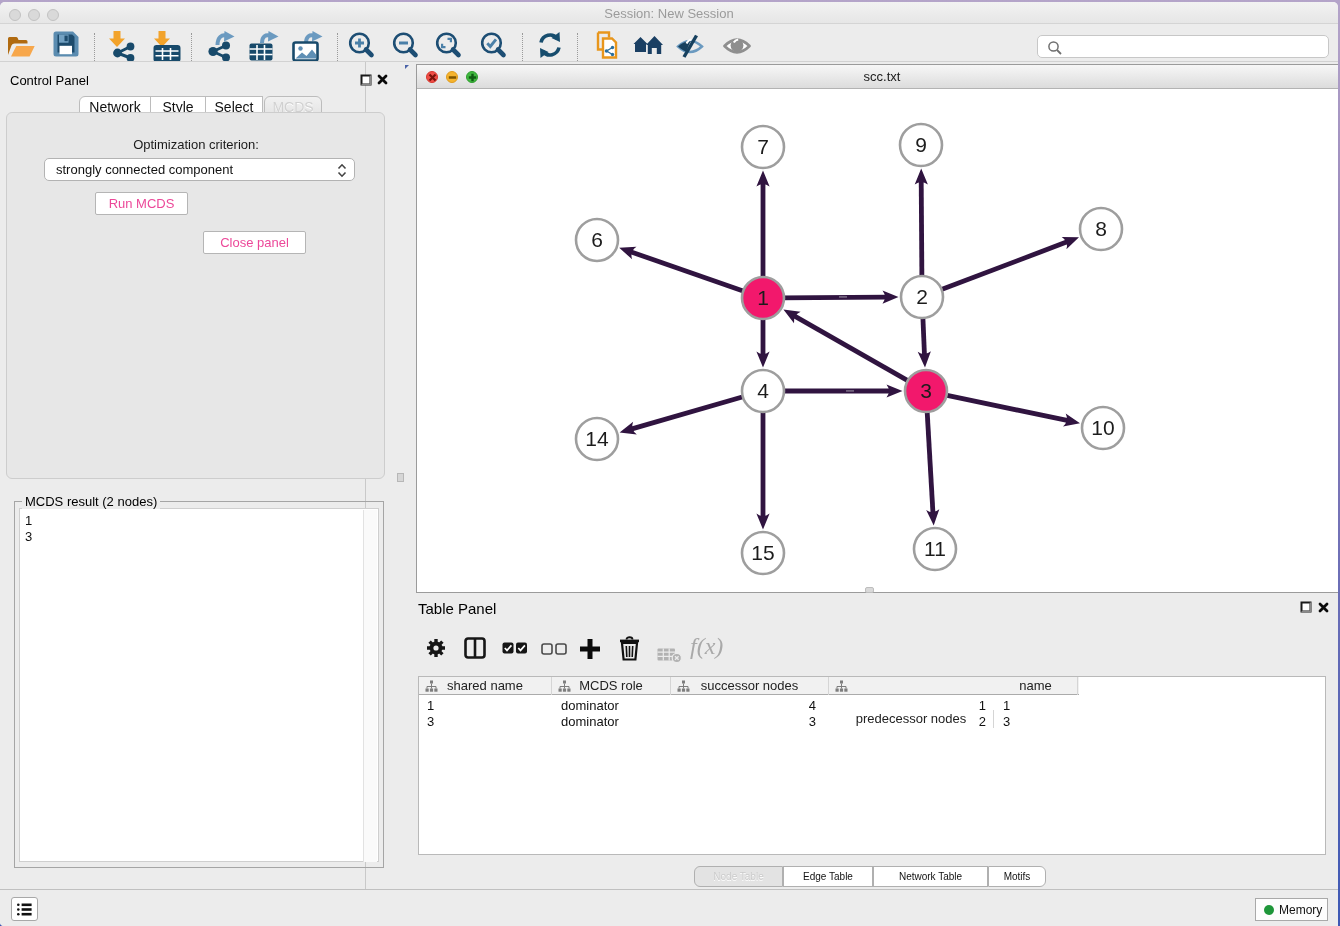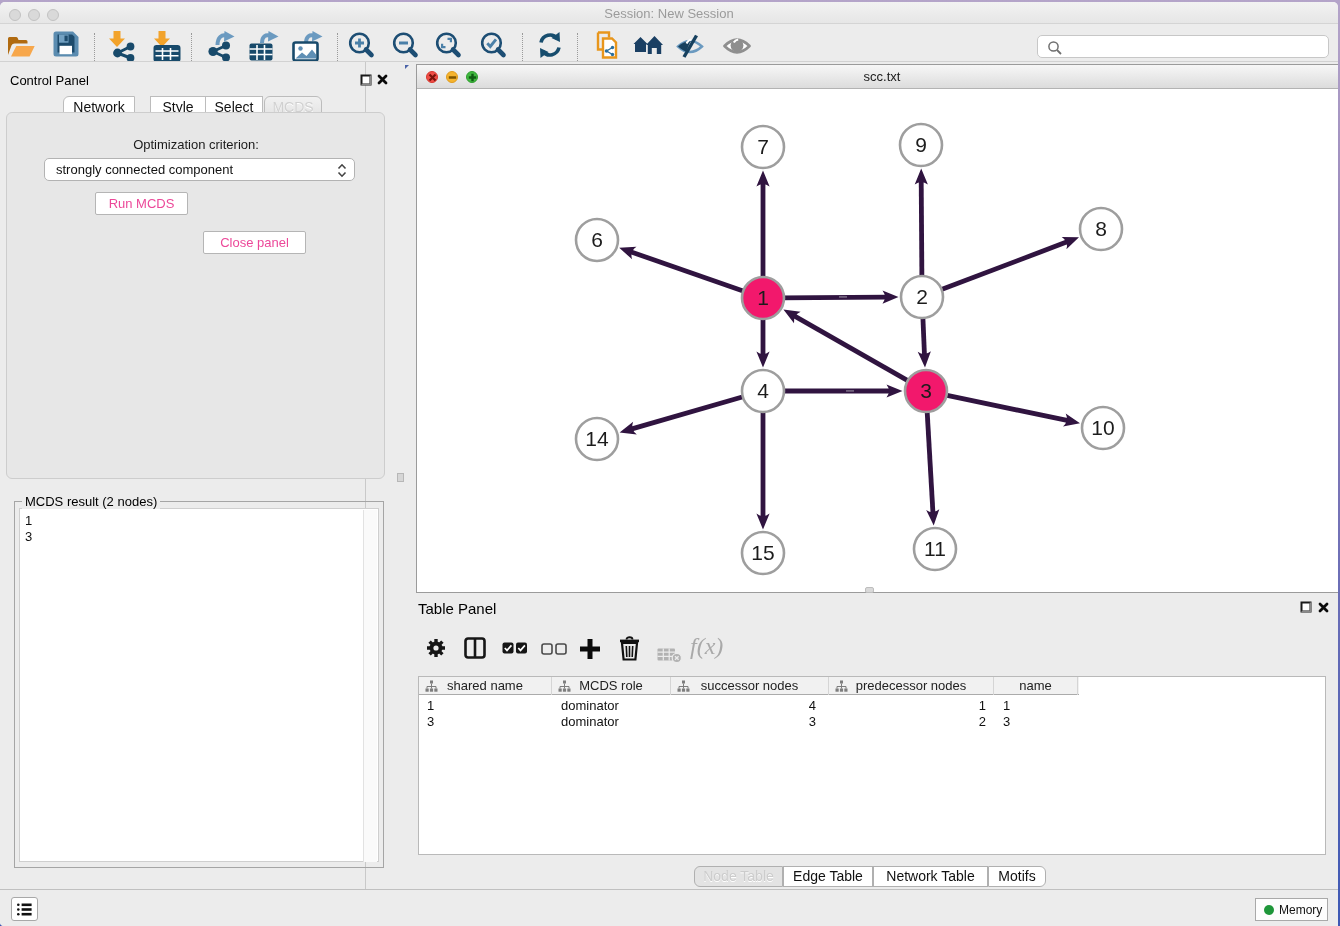--- a/index.html
+++ b/index.html
@@ -28,21 +28,21 @@
 #nettitle { position:absolute; left:0; top:0; width:100%; height:24px; background:linear-gradient(#f7f7f7,#dcdcdc); border-bottom:1px solid #b3b3b3; }
 #nettitletxt { position:absolute; width:100%; top:4px; text-align:center; font-size:13px; color:#1a1a1a; }
 .light { position:absolute; top:6px; width:12px; height:12px; border-radius:50%; }
 
 #tpanel { position:absolute; left:404px; top:591px; width:934px; height:296px; background:#ececec; }
 #tp-title { position:absolute; left:14px; top:7px; font-size:15px; color:#000; }
 #ttable { position:absolute; left:14px; top:83px; width:908px; height:179px; background:#fff; border:1px solid #b9b9b9; }
 #thead { position:absolute; left:0; top:0; width:660px; height:18px; background:#f1f1f1; border-bottom:1px solid #ababab; }
 .hcol { position:absolute; top:0; height:18px; font-size:13px; color:#222; text-align:center; line-height:18px; border-right:1px solid #d5d5d5; }
 .trow { position:absolute; font-size:13px; color:#111; }
-.btab { position:absolute; top:273px; height:21px; background:#fff; border:1px solid #b0b0b0; font-size:14px; color:#111; text-align:center; line-height:19px; }
+.btab { position:absolute; top:273px; height:21px; background:#fff; border:1px solid #b0b0b0; font-size:10px; color:#111; text-align:center; line-height:19px; }
 
 #statusbar { position:absolute; left:0; top:887px; width:100%; height:37px; background:#ececec; border-top:1px solid #c0c0c0; }
 </style>
 </head>
 <body>
 <div id="win">
   <div id="titlebar">
     <div class="tl" style="left:9px"></div>
     <div class="tl" style="left:28px"></div>
     <div class="tl" style="left:47px"></div>
@@ -164,21 +164,21 @@
   </div>
   <div id="cpanel">
     <div id="cp-title">Control Panel</div>
 <svg class="abs" style="left:360px; top:12px;" width="12" height="12" viewBox="0 0 12 12">
   <rect x="1.5" y="1.5" width="9" height="9" fill="#fff" stroke="#1a1a1a" stroke-width="2"></rect>
   <path d="M10.5 1.5 v9 h-9" fill="none" stroke="#8a8a8a" stroke-width="1.6"></path>
 </svg>
 <svg class="abs" style="left:377px; top:12px;" width="11" height="11" viewBox="0 0 11 11">
   <path d="M2 2 L9 9 M9 2 L2 9" stroke="#0a0a0a" stroke-width="2.8" stroke-linecap="round"></path>
 </svg>
-    <div class="tab" style="left:63px; width:72px; border-radius:6px 0 0 6px;">Network</div>
+    <div class="tab" style="left:79px; width:72px; border-radius:6px 0 0 6px;">Network</div>
     <div class="tab" style="left:150px; width:56px;">Style</div>
     <div class="tab" style="left:205px; width:58px;">Select</div>
     <div class="tab" style="left:264px; width:58px; background:linear-gradient(#f1f1f1,#e3e3e3); color:#d0d0d0; border-radius:6px; text-shadow:0 1px 0 #fff;">MCDS</div>
     <div id="tabcontent"></div>
     <div class="abs" style="left:0; top:75px; width:392px; text-align:center; font-size:13px; color:#1a1a1a;">Optimization criterion:</div>
     <div class="abs" style="left:44px; top:96px; width:311px; height:23px; background:#fff; border:1px solid #b3b3b3; border-radius:5px;padding-left:41px;">
       <span class="abs" style="left:11px; top:3px; font-size:13px; color:#111;">strongly connected component</span>
       <svg class="abs" style="right:7px; top:4px;" width="10" height="15" viewBox="0 0 10 15">
           <path d="M1.5 5.5 L5 1.8 L8.5 5.5" fill="none" stroke="#444" stroke-width="1.6"></path>
           <path d="M1.5 9.5 L5 13.2 L8.5 9.5" fill="none" stroke="#444" stroke-width="1.6"></path>
@@ -319,21 +319,21 @@
   <path d="M0.5 4.2 h17.5 M0.5 8.4 h17.5 M6.3 0.5 v12 M12.2 0.5 v12" stroke="#ececec" stroke-width="1.2"></path>
   <circle cx="19.8" cy="10" r="4.6" fill="#b2b2b2" stroke="#ececec" stroke-width="1.2"></circle>
   <path d="M18 8.2 l3.6 3.6 M21.6 8.2 l-3.6 3.6" stroke="#ececec" stroke-width="1.4"></path>
 </svg>
 <div class="abs" style="left:286px; top:40px; font-family:'Liberation Serif',serif; font-style:italic; font-size:24px; color:#a9a9a9;">f(x)</div>
     <div id="ttable">
       <div id="thead">
         <div class="hcol" style="left:0; width:133px;">shared name</div>
         <div class="hcol" style="left:133px; width:119px;">MCDS role</div>
         <div class="hcol" style="left:252px; width:158px;">successor nodes</div>
-        <div class="hcol" style="left:410px; width:165px;">predecessor nodes</div>
+        <div class="hcol" style="left:410px; width:165px;margin-top:33px;">predecessor nodes</div>
         <div class="hcol" style="left:575px; width:84px;">name</div>
       </div>
 <svg class="abs" style="left:6px; top:3px;" width="13" height="13" viewBox="0 0 13 13">
           <g fill="#7d7d7d">
             <rect x="5" y="0.5" width="3" height="3"></rect>
             <rect x="0.5" y="8.5" width="3.2" height="3.2"></rect>
             <rect x="4.9" y="8.5" width="3.2" height="3.2"></rect>
             <rect x="9.3" y="8.5" width="3.2" height="3.2"></rect>
           </g>
           <path d="M6.5 3.5 v3 M2 8.5 v-2 h9 v2 M6.5 6.5 v2" stroke="#7d7d7d" stroke-width="1" fill="none"></path>

